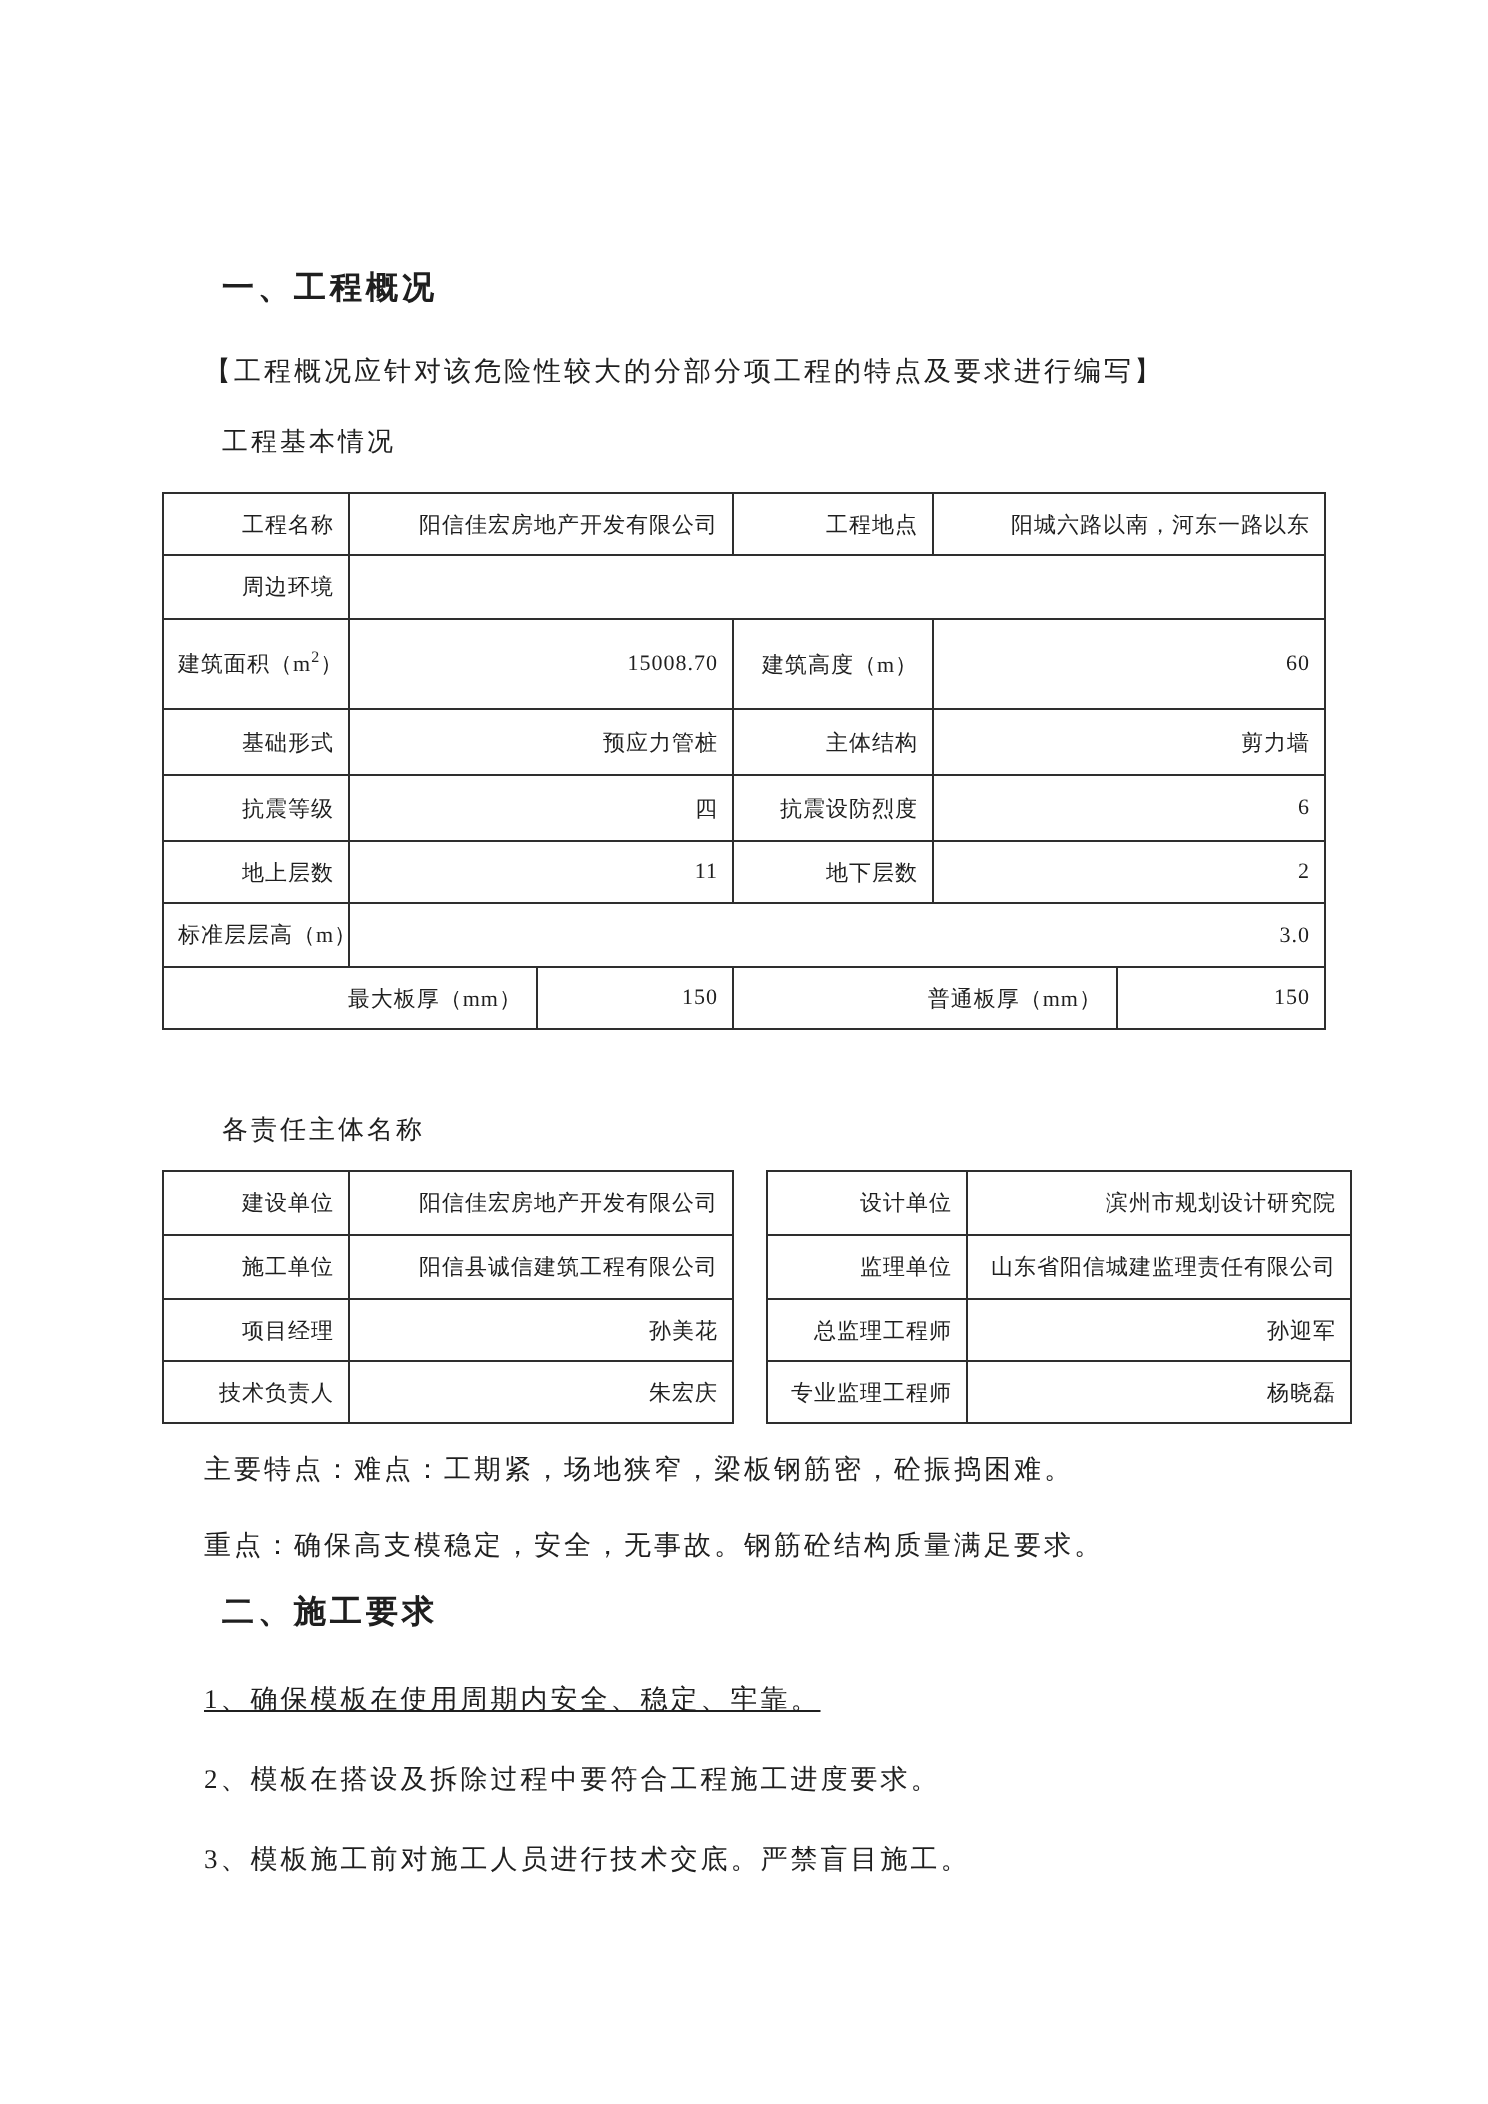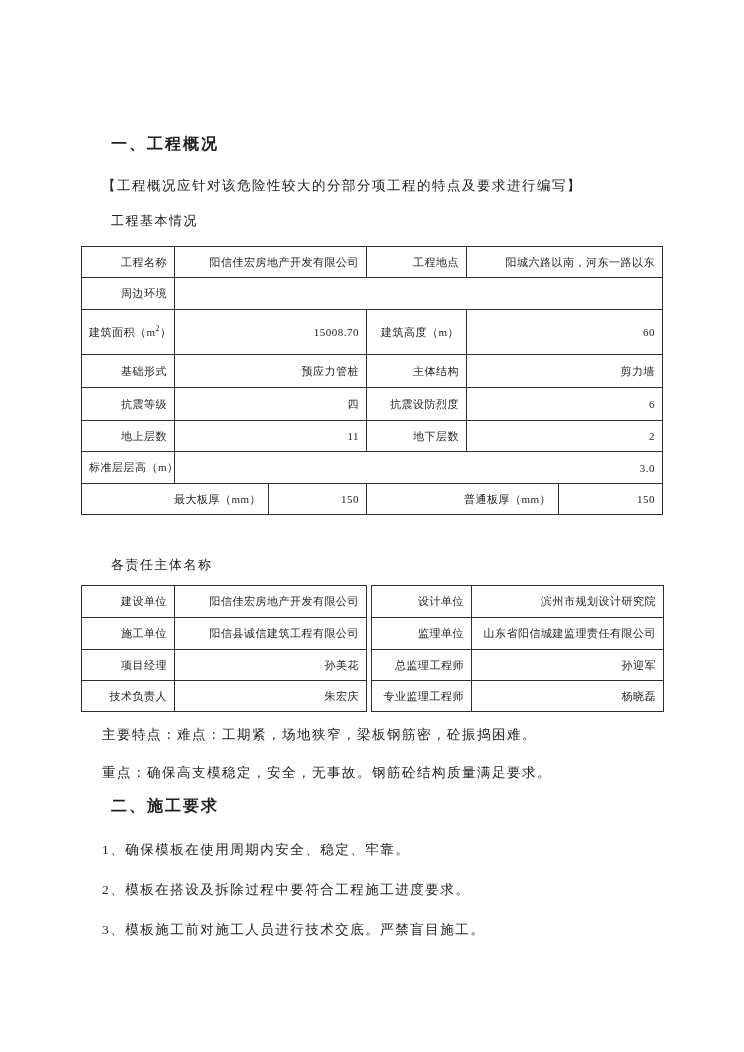--- a/index.html
+++ b/index.html
@@ -13,42 +13,42 @@
   }
   .abs { position:absolute; white-space:nowrap; }
   .doc-title   { left:111px; top:92px;  font-size:20px; font-weight:bold; letter-spacing:3px; }
   .h2-overview { left:111px; top:134px; font-size:16px; font-weight:bold; letter-spacing:2px; }
   .note        { left:102px; top:177px; font-size:13.5px; letter-spacing:1.5px; }
   .sub-title-1 { left:111px; top:212px; font-size:13px; letter-spacing:1.5px; }
   .sub-title-2 { left:111px; top:556px; font-size:13px; letter-spacing:1.5px; }
   .feat-line   { left:102px; top:726px; font-size:13.5px; letter-spacing:1.5px; }
   .key-line    { left:102px; top:764px; font-size:13.5px; letter-spacing:1.5px; }
   .h2-req      { left:111px; top:796px; font-size:16px; font-weight:bold; letter-spacing:2px; }
-  .req-0       { left:102px; top:841px; font-size:13.5px; letter-spacing:1.5px; }
+  .req-0       { left:102px; top:841px; font-size:13.5px; letter-spacing:1.5px;text-decoration:underline; }
   .req-1       { left:102px; top:881px; font-size:13.5px; letter-spacing:1.5px; }
   .req-2       { left:102px; top:921px; font-size:13.5px; letter-spacing:1.5px; }
 
   table { border-collapse:collapse; table-layout:fixed;text-align:right; }
   .t1 { position:absolute; left:81px; top:246px; width:581px; }
   .t1 td, .t2 td {
     border:1px solid #2e2e2e;
     font-size:11px;
     letter-spacing:0.5px;
     padding:2px 7px;
     vertical-align:middle;
     overflow:hidden;
     white-space:nowrap;
   }
   .t1 { border:1.5px solid #2e2e2e; }
   .t2 { border:1.5px solid #2e2e2e; }
   sup { font-size:8px; }
 
   .t2-wrap { position:absolute; left:81px; top:585px; width:581px; display:flex; }
   .t2-left  { width:285px; }
-  .t2-right { width:292px; margin-left:4px; }
+  .t2-right { width:292px; margin-left:16px; }
 </style>
 </head>
 <body>
 
 <div class="page">
 
   <div class="abs h2-overview">一、工程概况</div>
   <div class="abs note">【工程概况应针对该危险性较大的分部分项工程的特点及要求进行编写】</div>
   <div class="abs sub-title-1">工程基本情况</div>
 

